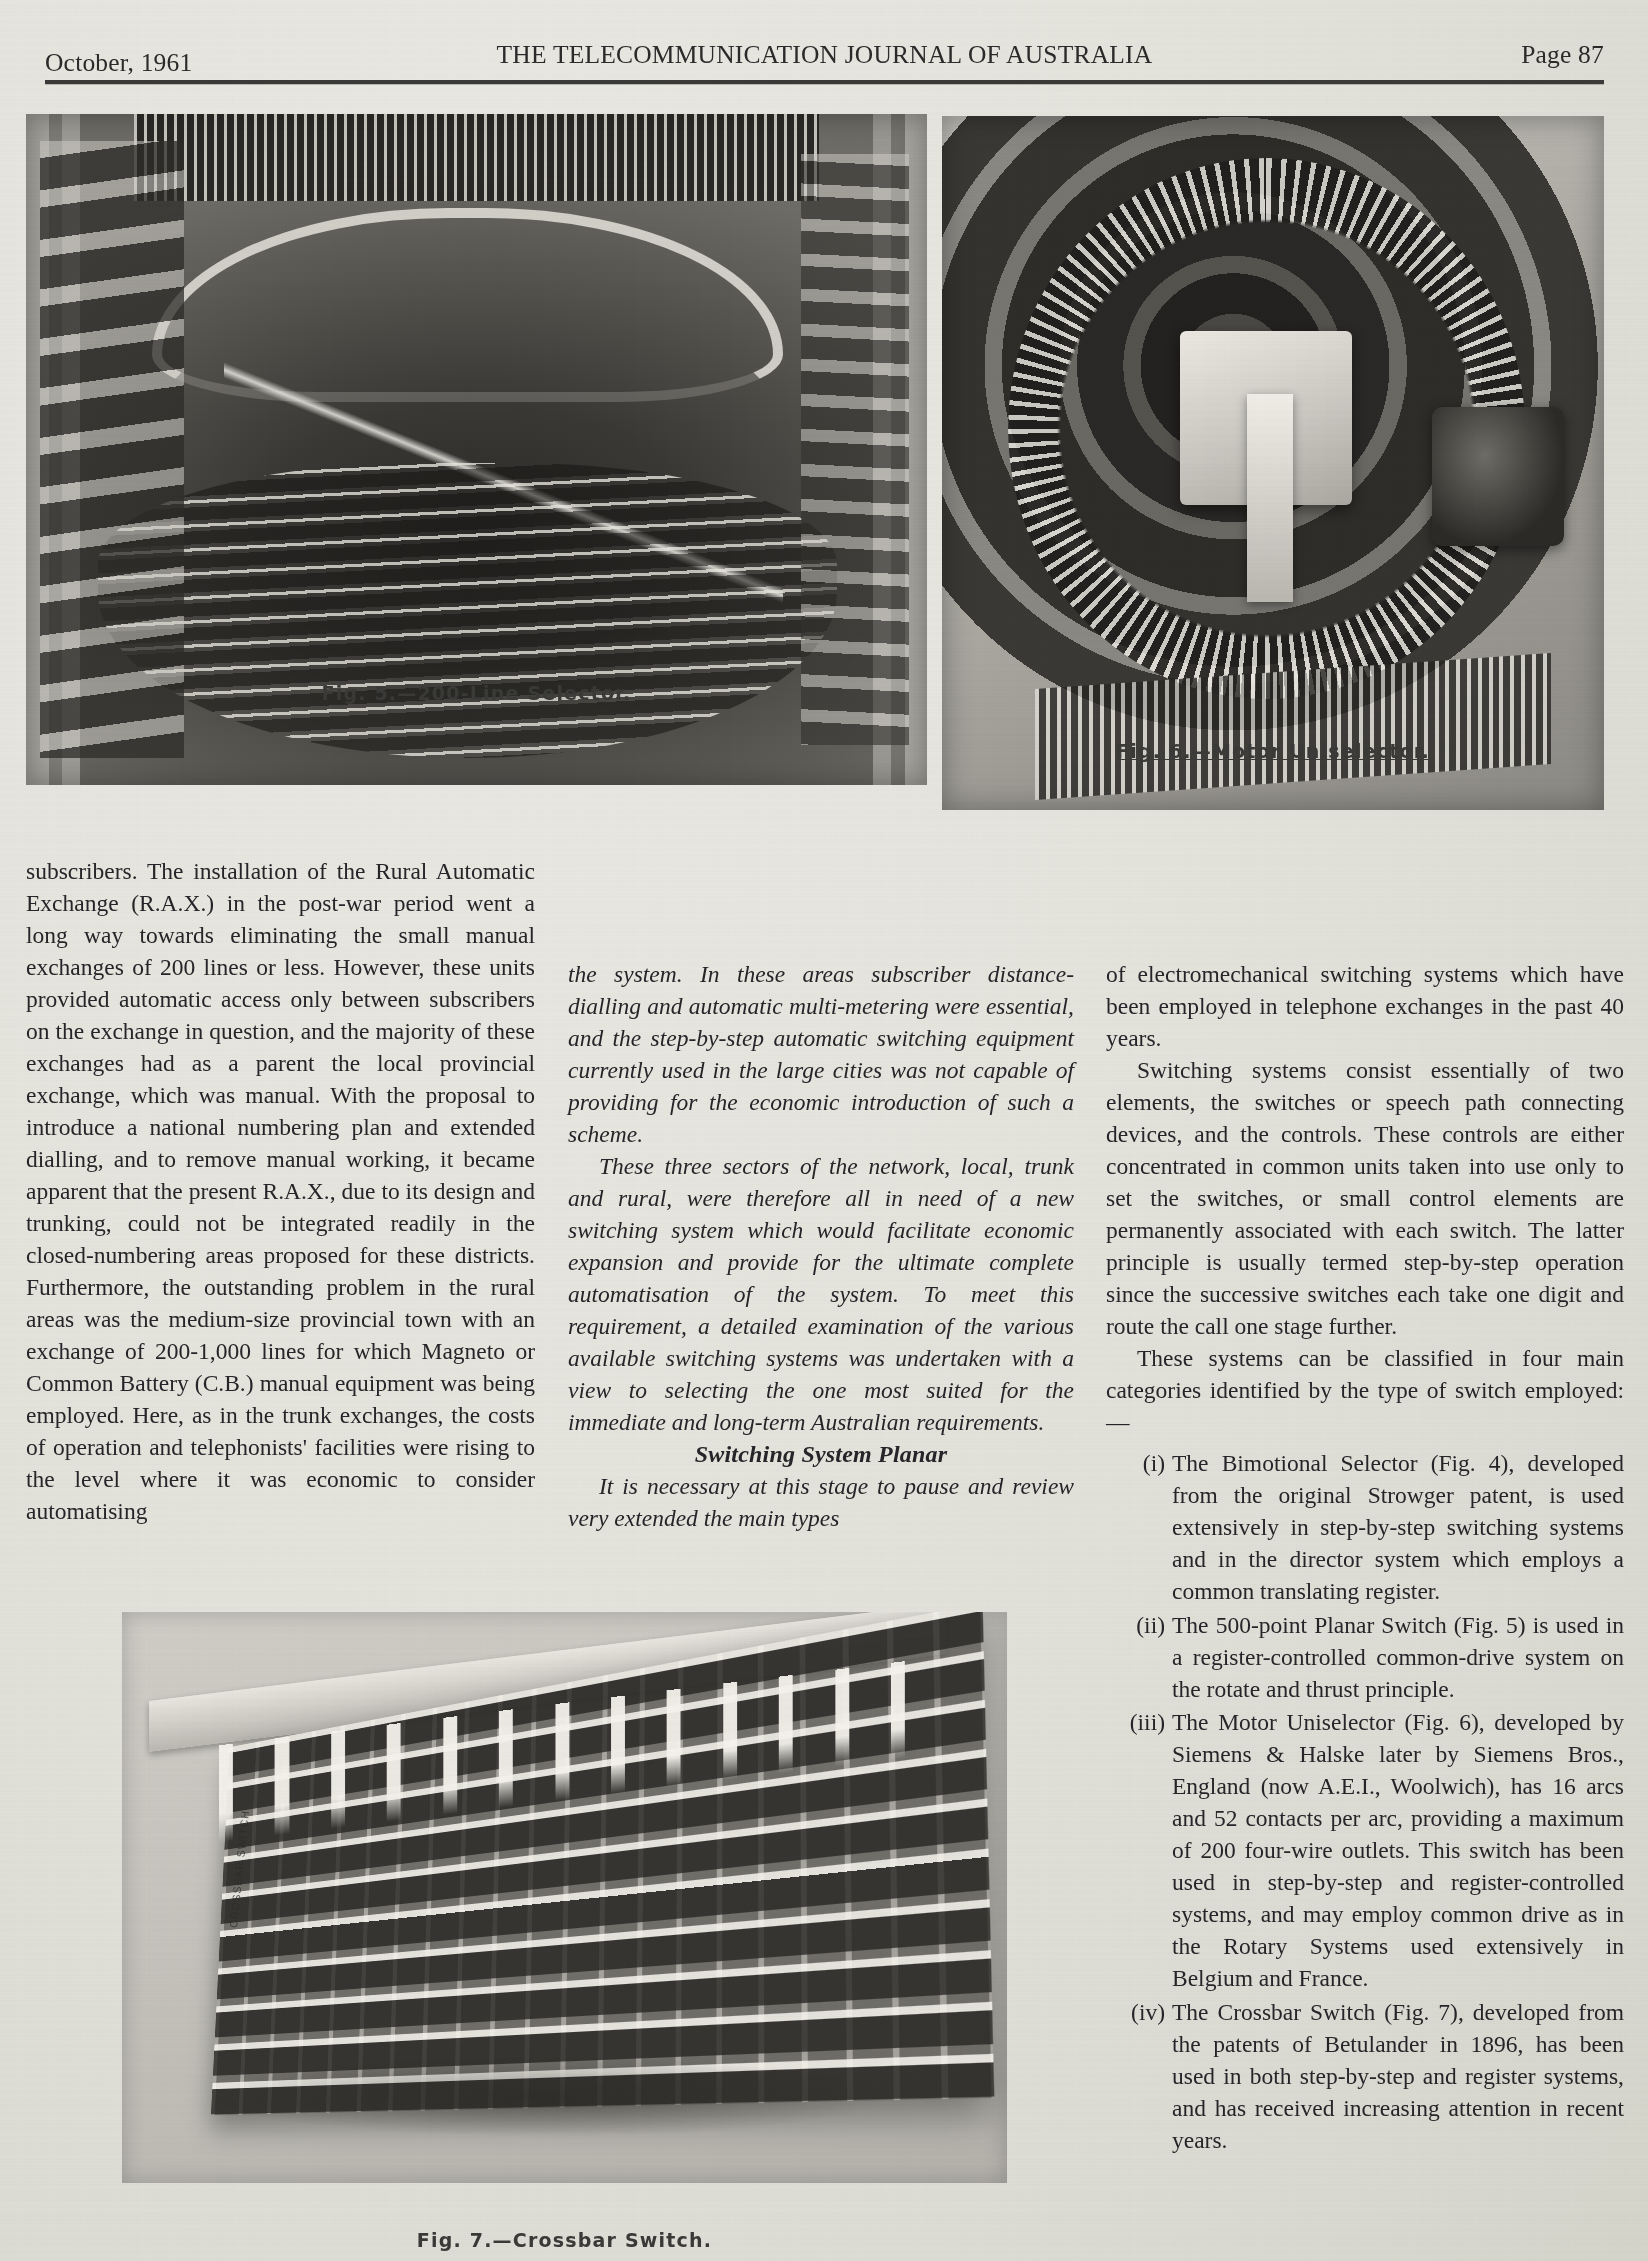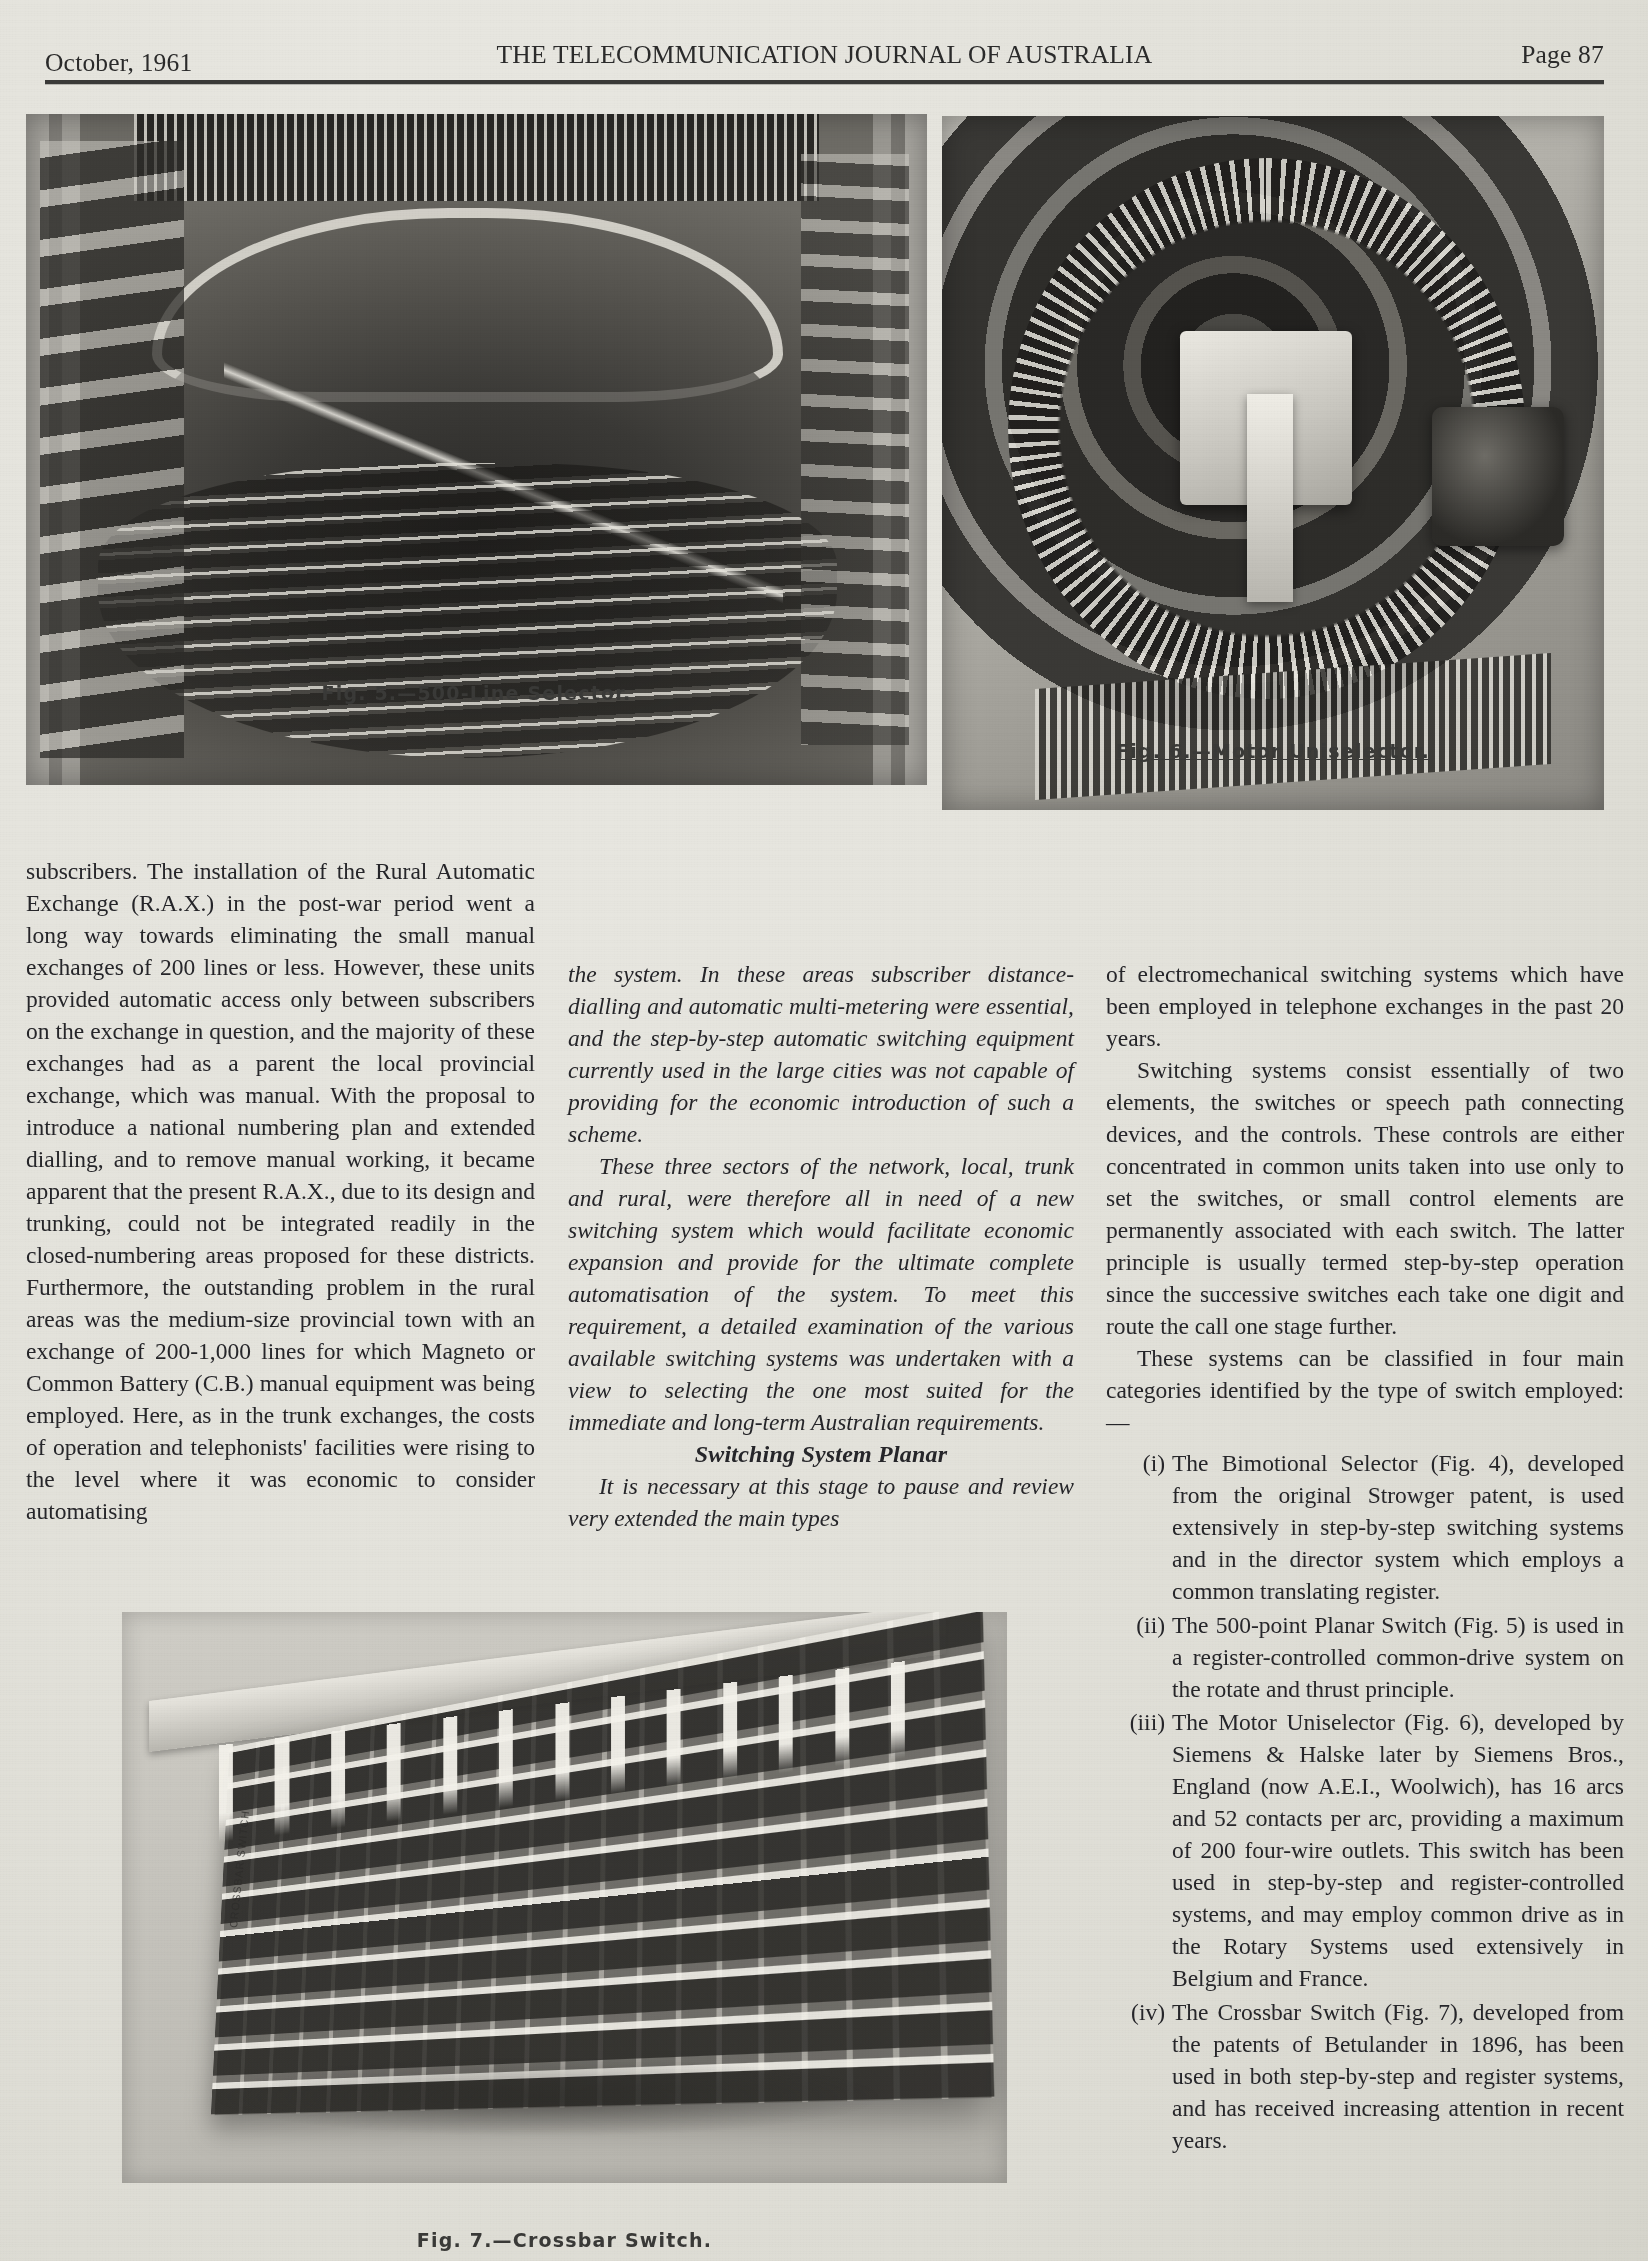--- a/index.html
+++ b/index.html
@@ -262,21 +262,21 @@
   <div class="figure" id="fig5">
     <div class="photo">
       <div class="combs"></div>
       <div class="arc"></div>
       <div class="diag"></div>
       <div class="wires"></div>
       <div class="lstrip"></div>
       <div class="rstrip"></div>
     </div>
   </div>
-  <div class="cap" id="fig5cap" style="left:26px;width:901px;">Fig. 5.—500-Line Selector.</div>
+  <div class="cap" id="fig5cap" style="left:26px;width:901px;">Fig. 5.—200-Line Selector.</div>
 
   <div class="figure" id="fig6">
     <div class="photo">
       <div class="teeth"></div>
       <div class="hub"></div>
       <div class="spoke"></div>
       <div class="coil"></div>
       <div class="base"></div>
     </div>
   </div>
@@ -287,21 +287,21 @@
   </div>
 
   <div class="col" id="colM">
     <p>the system. In these areas subscriber distance-dialling and automatic multi-metering were essential, and the step-by-step automatic switching equipment currently used in the large cities was not capable of providing for the economic introduction of such a scheme.</p>
     <p class="ind">These three sectors of the network, local, trunk and rural, were therefore all in need of a new switching system which would facilitate economic expansion and provide for the ultimate complete automatisation of the system. To meet this requirement, a detailed examination of the various available switching systems was undertaken with a view to selecting the one most suited for the immediate and long-term Australian requirements.</p>
     <p class="subhead">Switching System Planar</p>
     <p class="ind">It is necessary at this stage to pause and review very extended the main types</p>
   </div>
 
   <div class="col" id="colR">
-    <p>of electromechanical switching systems which have been employed in telephone exchanges in the past 20 years.</p>
+    <p>of electromechanical switching systems which have been employed in telephone exchanges in the past 40 years.</p>
     <p class="ind">Switching systems consist essentially of two elements, the switches or speech path connecting devices, and the controls. These controls are either concentrated in common units taken into use only to set the switches, or small control elements are permanently associated with each switch. The latter principle is usually termed step-by-step operation since the successive switches each take one digit and route the call one stage further.</p>
     <p class="ind">These systems can be classified in four main categories identified by the type of switch employed:—</p>
 
     <ol class="romans">
       <li>
         <span class="num">(i)</span>
         <span>The Bimotional Selector (Fig. 4), developed from the original Strowger patent, is used extensively in step-by-step switching systems and in the director system which employs a common translating register.</span>
       </li>
       <li>
         <span class="num">(ii)</span>

